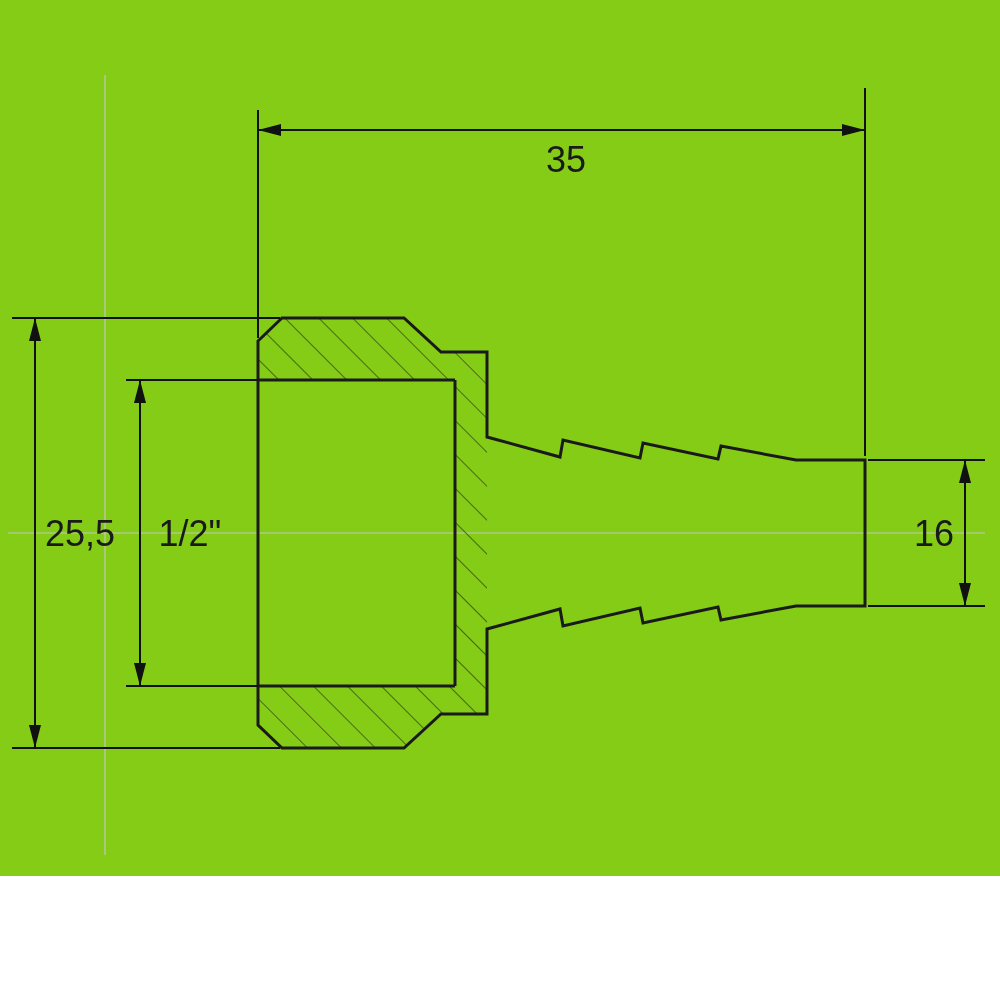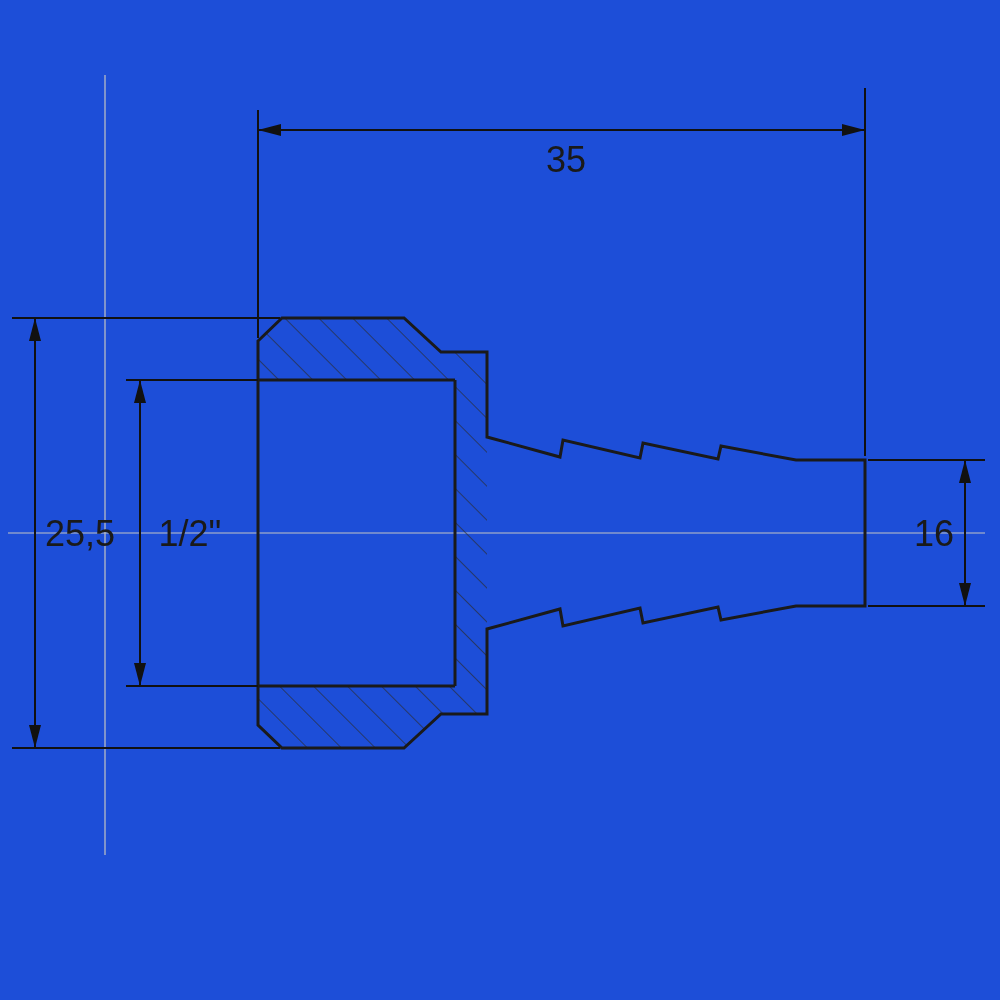--- a/index.html
+++ b/index.html
@@ -7,22 +7,22 @@
     padding: 0;
     background: #ffffff;
     width: 1000px;
     height: 1000px;
     overflow: hidden;
     font-family: "Liberation Sans", sans-serif;
   }
   .drawing-page {
     position: relative;
     width: 1000px;
-    height: 1000px;
-    background: #1d4ed8;
+    height: 876px;
+    background: #84cc16;
   }
   svg text {
     font-family: "Liberation Sans", sans-serif;
     font-size: 36px;
     fill: #1a1a1a;
   }
 </style>
 </head>
 <body>
 

